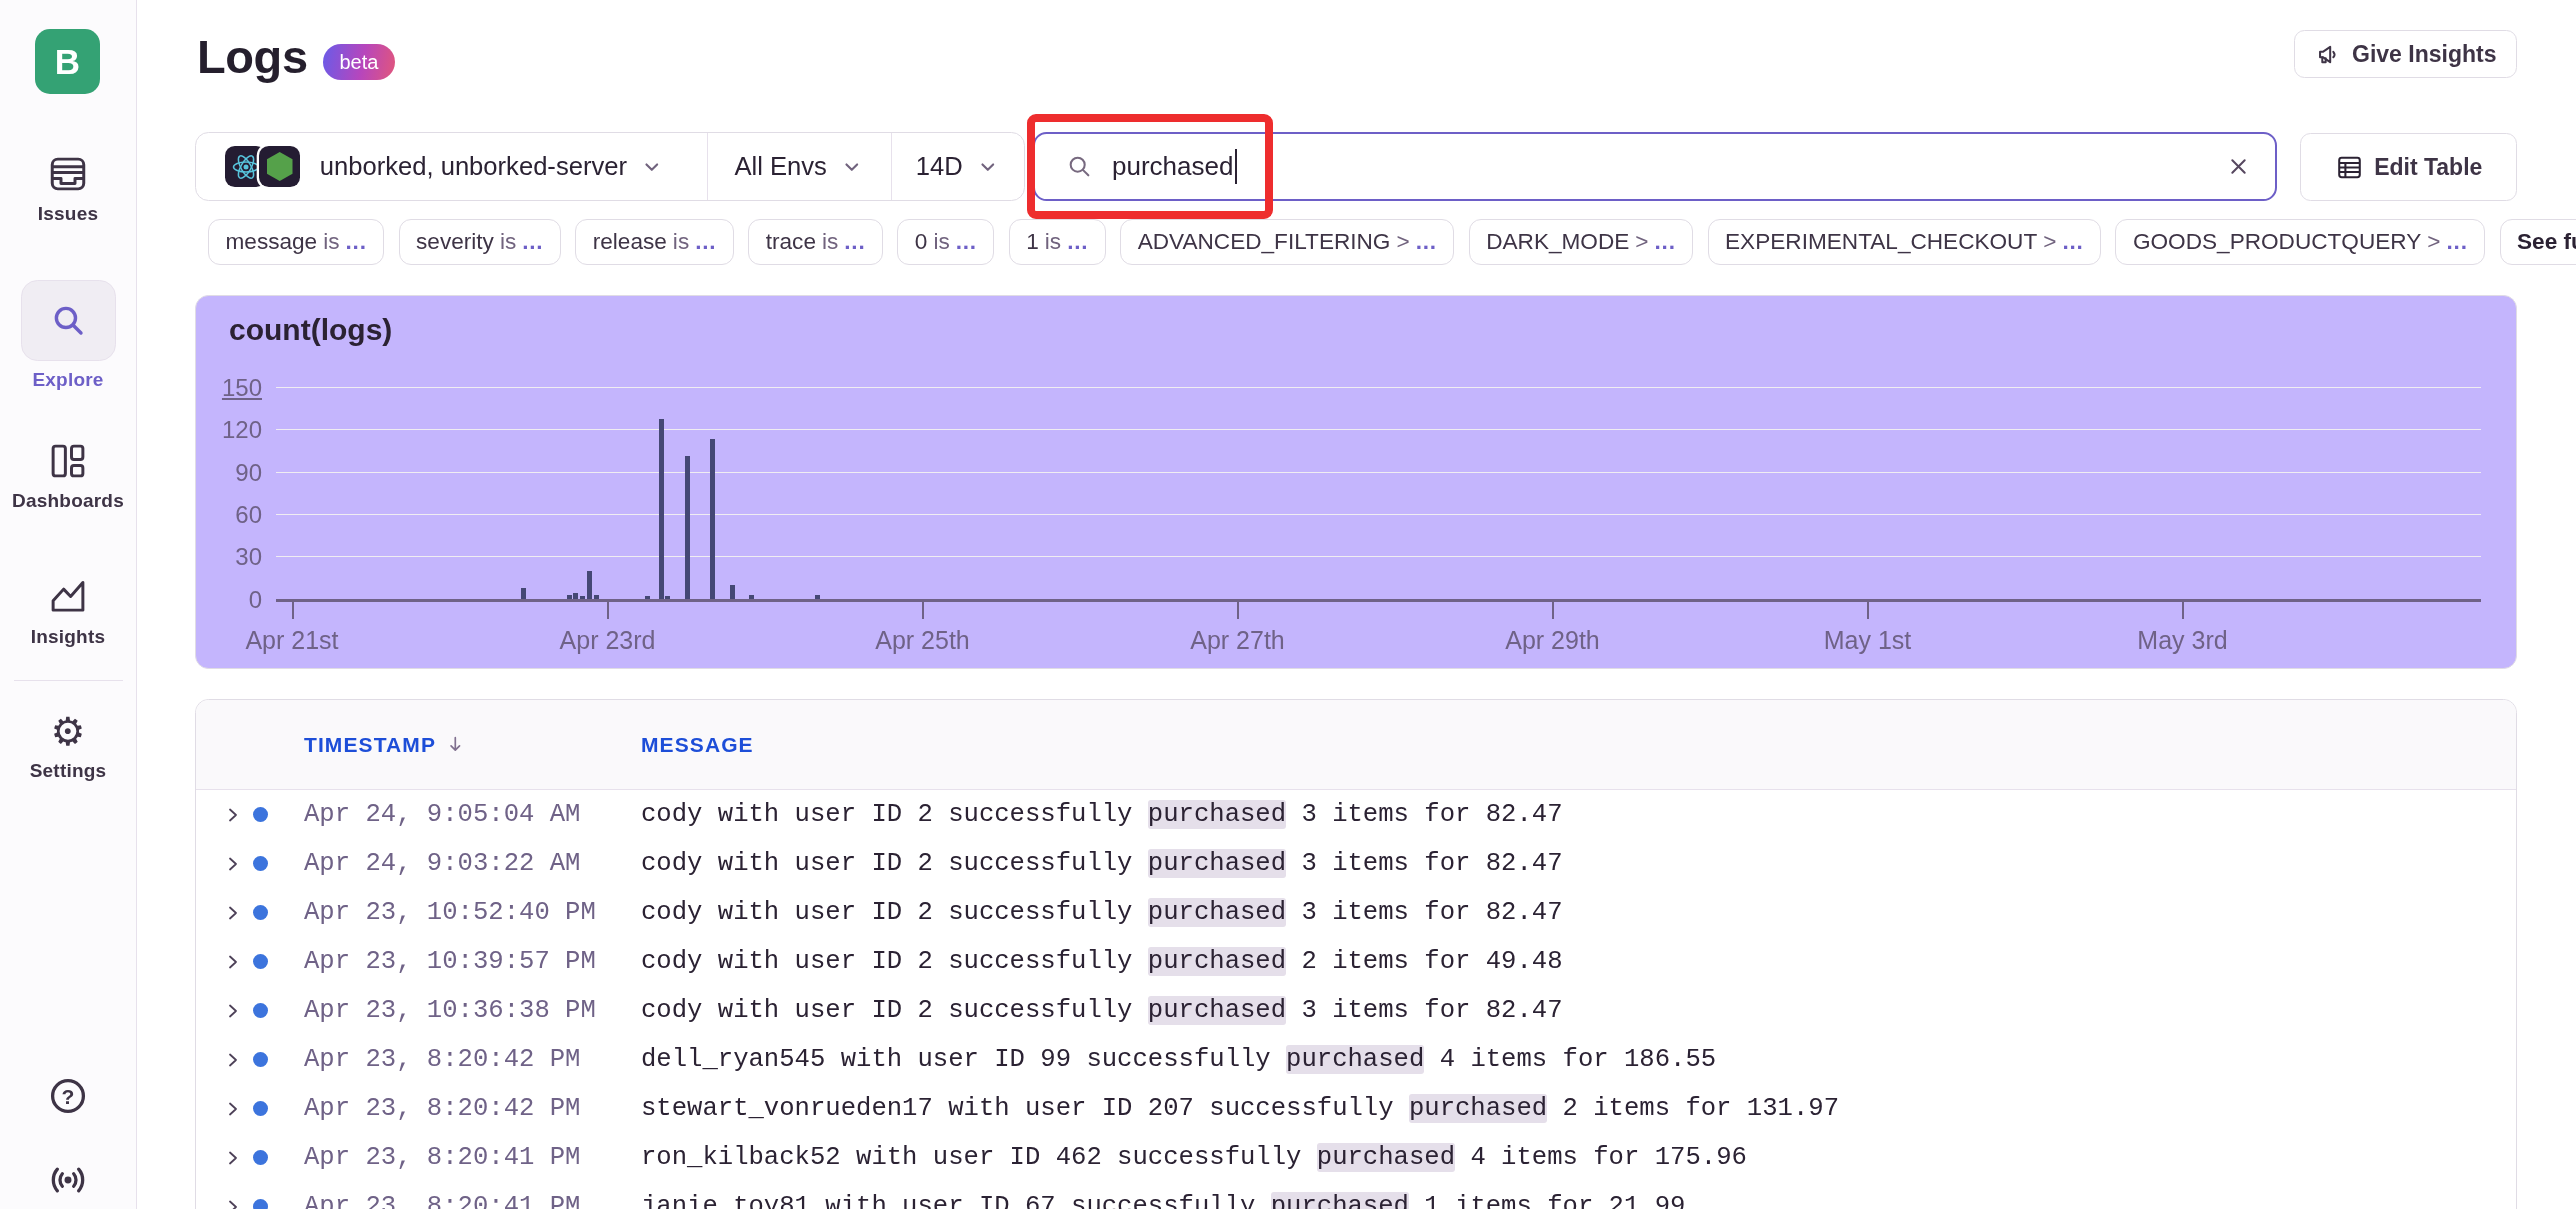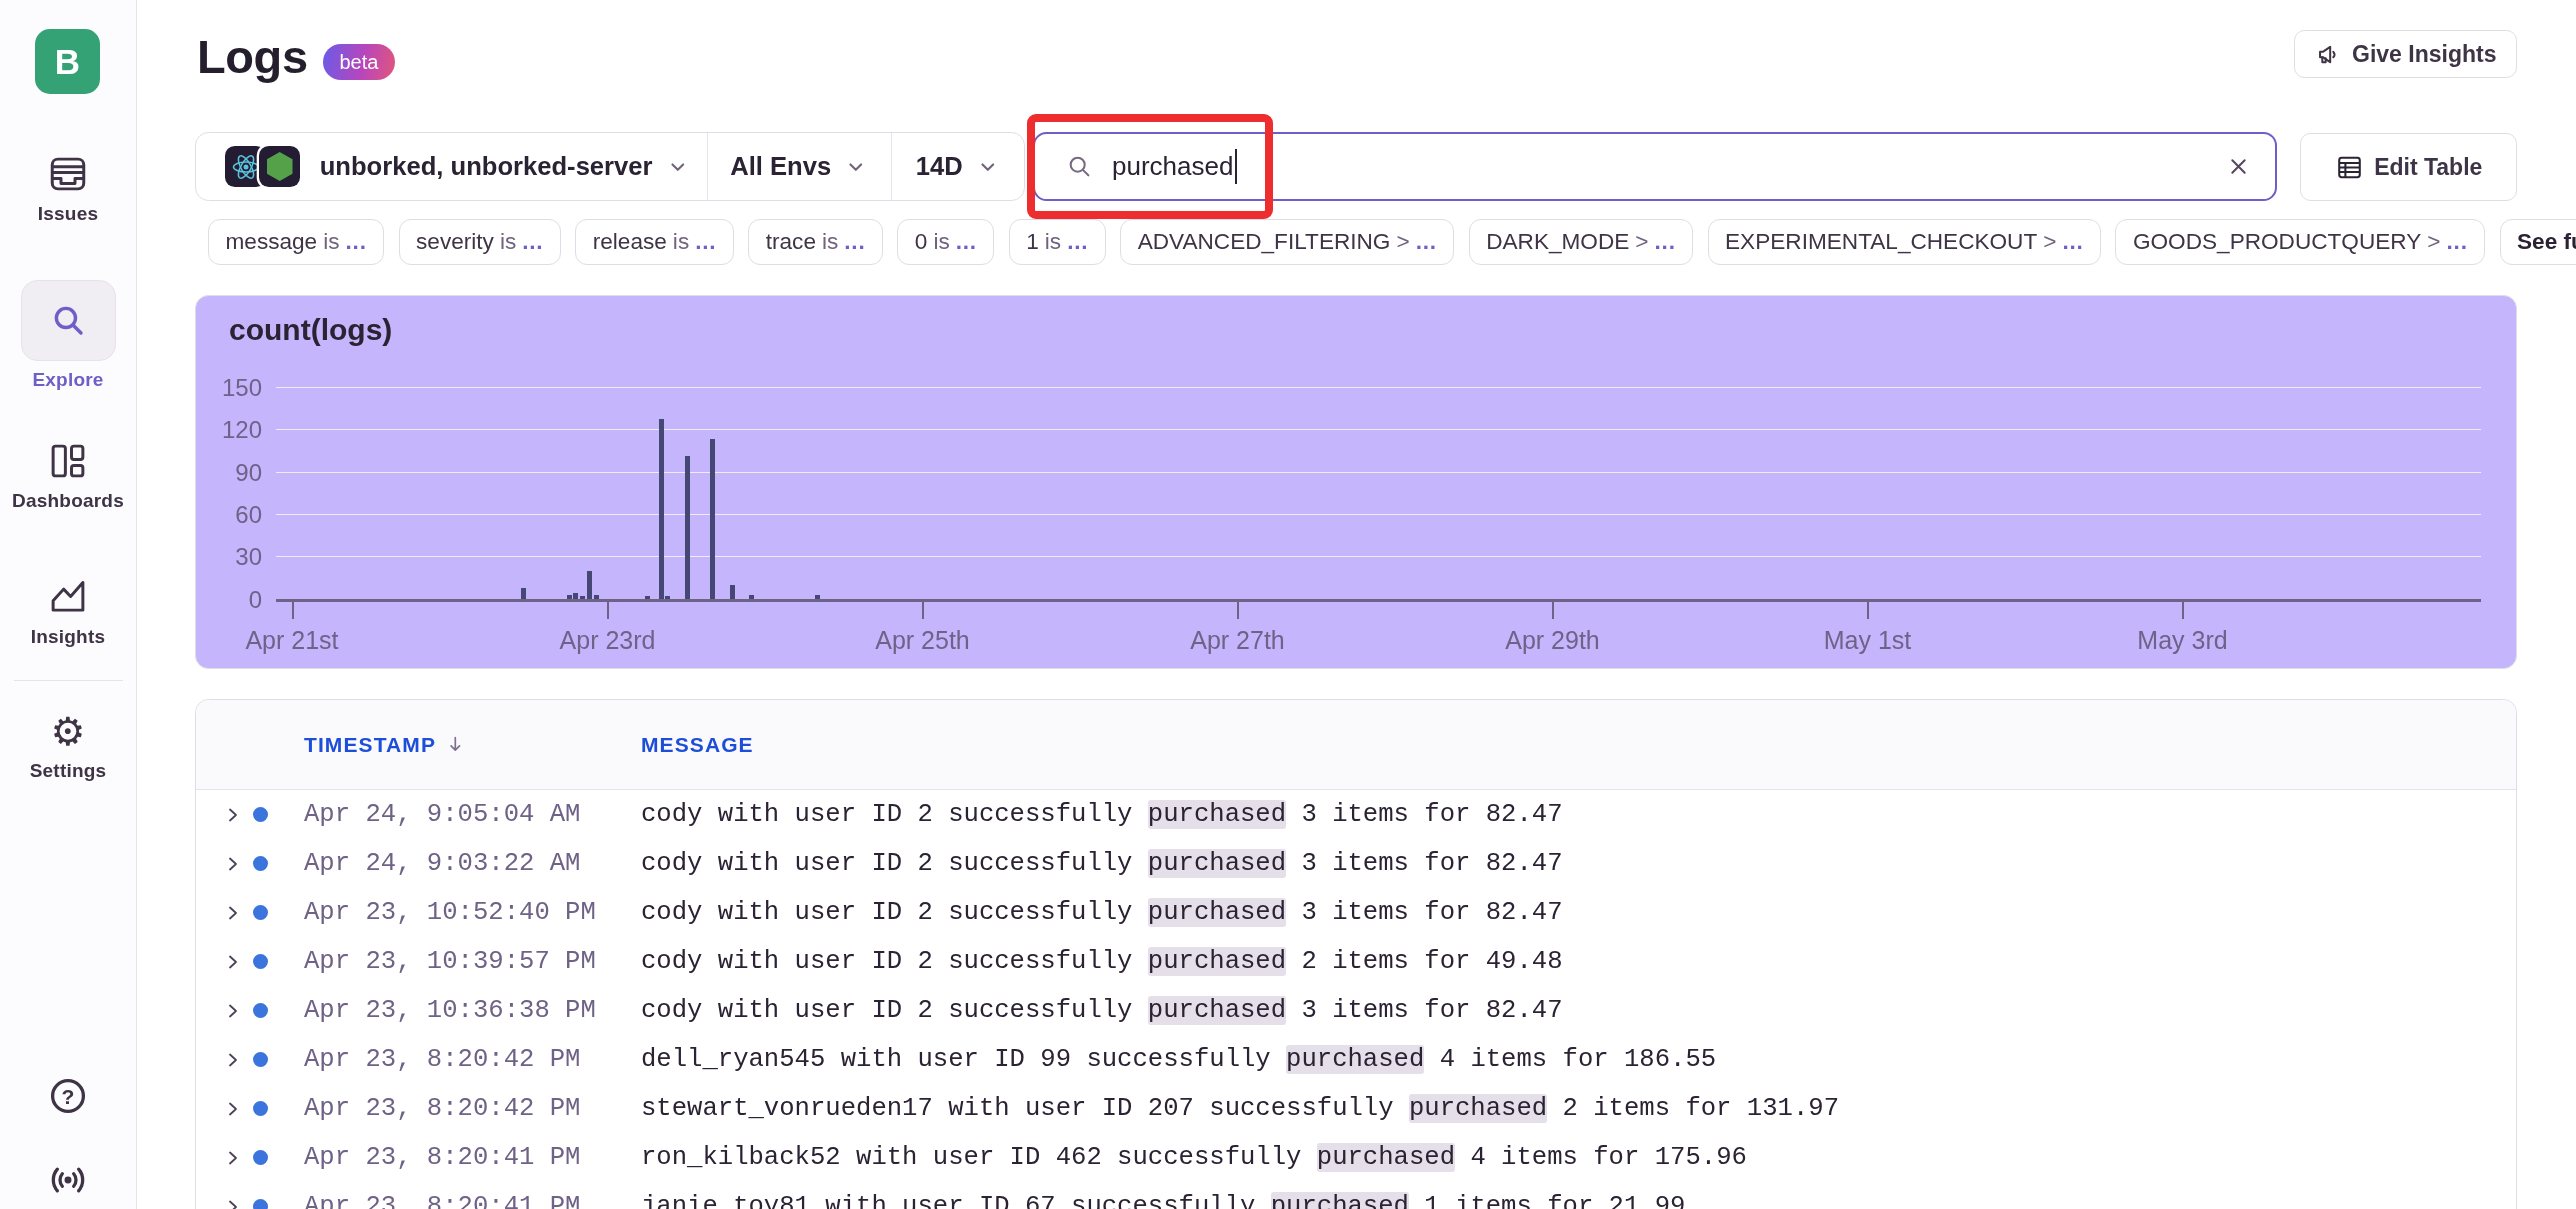--- a/index.html
+++ b/index.html
@@ -26,21 +26,21 @@
               background:linear-gradient(100deg,#6A5BE8 0%,#B746BC 55%,#E1567C 100%);
               color:#fff;font-size:20px;font-weight:500;display:flex;align-items:center;}
   .btn{background:#fff;border:1.5px solid #E0DCE5;border-radius:10.5px;display:flex;align-items:center;justify-content:center;
        gap:10.5px;font-size:23px;font-weight:600;color:#3E3446;cursor:pointer;box-sizing:border-box;}
   .give-feedback{position:absolute;left:2294px;top:30px;width:223px;height:48px;}
   .edit-table{position:absolute;left:2300px;top:133px;width:217px;height:68px;}
 
   
   .combo-filter{position:absolute;left:195px;top:132px;width:830px;height:69px;box-sizing:border-box;
                 border:1.5px solid #E0DCE5;border-radius:13.5px;background:#fff;display:flex;align-items:stretch;}
-  .combo-seg{display:flex;align-items:center;justify-content:center;gap:12px;cursor:pointer;font-size:25.6px;font-weight:700;color:#2B2233;}
+  .combo-seg{display:flex;align-items:center;justify-content:center;gap:12px;cursor:pointer;font-size:25.6px;font-weight:400;color:#2B2233;}
   .seg-project{width:511px;justify-content:flex-start;padding-left:29px;box-sizing:border-box;}
   .seg-env{width:183px;border-left:0.8px solid #E7E1EC;}
   .seg-range{flex:1;border-left:0.8px solid #E7E1EC;}
   .proj-icons{display:flex;align-items:center;margin-right:7.5px;}
   .tile{width:41px;height:41px;border-radius:9.8px;background:#241C32;display:flex;align-items:center;justify-content:center;}
   .tile.node{margin-left:-6.8px;box-shadow:0 0 0 2.3px #fff;}
   .hexagon{width:25.6px;height:29px;background:#55A14A;clip-path:polygon(50% 0,100% 25%,100% 75%,50% 100%,0 75%,0 25%);}
 
   .search-box{position:absolute;left:1033px;top:132px;width:1244px;height:69px;box-sizing:border-box;
               border:2.3px solid #6D5FC7;border-radius:13.5px;background:#fff;display:flex;align-items:center;
@@ -305,21 +305,21 @@
   </div>
 
   <div class="chart-panel">
     <div class="chart-title">count(logs)</div>
     <div class="ylabels" id="ylabels">
         <span class="ylabel" style="top: 198px;">0</span>
         <span class="ylabel" style="top: 155px;">30</span>
         <span class="ylabel" style="top: 113px;">60</span>
         <span class="ylabel" style="top: 71px;">90</span>
         <span class="ylabel" style="top: 28px;">120</span>
-        <span class="ylabel" style="top: -14.3px;">150</span>
+        <span class="ylabel" style="top: -14.3px; text-decoration: underline;">150</span>
       </div>
     <div class="plot" id="plot">
         <div class="gridline" style="bottom: 42px;"></div>
         <div class="gridline" style="bottom: 84px;"></div>
         <div class="gridline" style="bottom: 126px;"></div>
         <div class="gridline" style="bottom: 169px;"></div>
         <div class="gridline" style="bottom: 211px;"></div>
         <div class="bar" title="Apr 22 ~11:00 — 8" style="left: 245px; height: 11.3px; background: rgb(69, 72, 117);"></div>
         <div class="bar" title="Apr 22 ~18:00 — 3" style="left: 291px; height: 4.2px; background: rgb(69, 72, 117);"></div>
         <div class="bar" title="Apr 22 ~19:00 — 4" style="left: 297px; height: 5.7px; background: rgb(69, 72, 117);"></div>

